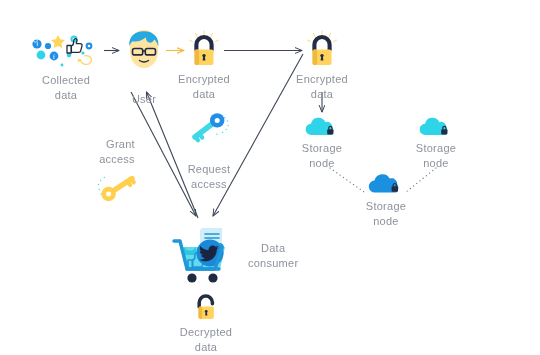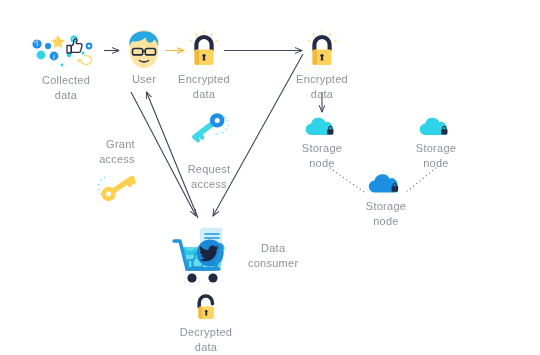--- a/index.html
+++ b/index.html
@@ -110,21 +110,21 @@
         <path d="M39,27 v-7.5 h4.2 v7.5 Z" fill="none" stroke="#232c43" stroke-width="1.3" stroke-linejoin="round"></path>
         <path d="M43.4,19.8 c1.6,-0.2 2.2,-2.1 2.2,-3.6 0,-1.3 -0.1,-2.6 1.2,-3.3 1.1,-0.6 2.3,0.3 2.2,1.6 -0.1,1.3 -0.7,2.3 -0.7,3.1 h3.9 c1.3,0 2.1,1 1.8,2.2 l-1.3,5.1 c-0.2,0.9 -1,1.5 -1.9,1.5 h-7.4 Z" fill="none" stroke="#232c43" stroke-width="1.3" stroke-linejoin="round"></path>
 
         <path d="M56,30 a5.4,4.4 0 1,1 -3.3,3.9 l-2.5,1.5 0.9,-2.5" fill="none" stroke="#ffd35c" stroke-width="1.3" stroke-linejoin="round"></path>
       </svg>
     </span>
     <div class="label">Collected
 data</div>
   </div>
 
-  <div class="node" style="left:124px; top:27px; width:40px;">
+  <div class="node" style="left:124px; top:27px; width:40px;gap:20px;">
     <span class="icon-wrap">
       <svg width="40" height="42" viewBox="0 0 40 42">
 
         <path d="M6,18 a14,15 0 0,1 28,0 v7 a14,16 0 0,1 -28,0 Z" fill="#ffe3a0"></path>
 
         <path d="M5.4,19.5 c-1.2,-9.4 5.2,-15.2 14.6,-15.2 9.4,0 15.4,6 14.3,15.2
                  -1.1,-3.6 -2.6,-5.6 -4,-6.9 -1,2.4 -3.1,3.6 -5.2,3 -2.4,-0.7 -3.4,-3 -3.2,-5.3
                  -3.6,3.4 -9.6,5 -13.3,4 -1.5,1.2 -2.6,2.9 -3.2,5.2 Z" fill="#26a9e0"></path>
 
         <rect x="8.5" y="21.5" width="10.2" height="6.4" rx="2" fill="none" stroke="#232c43" stroke-width="1.6"></rect>

